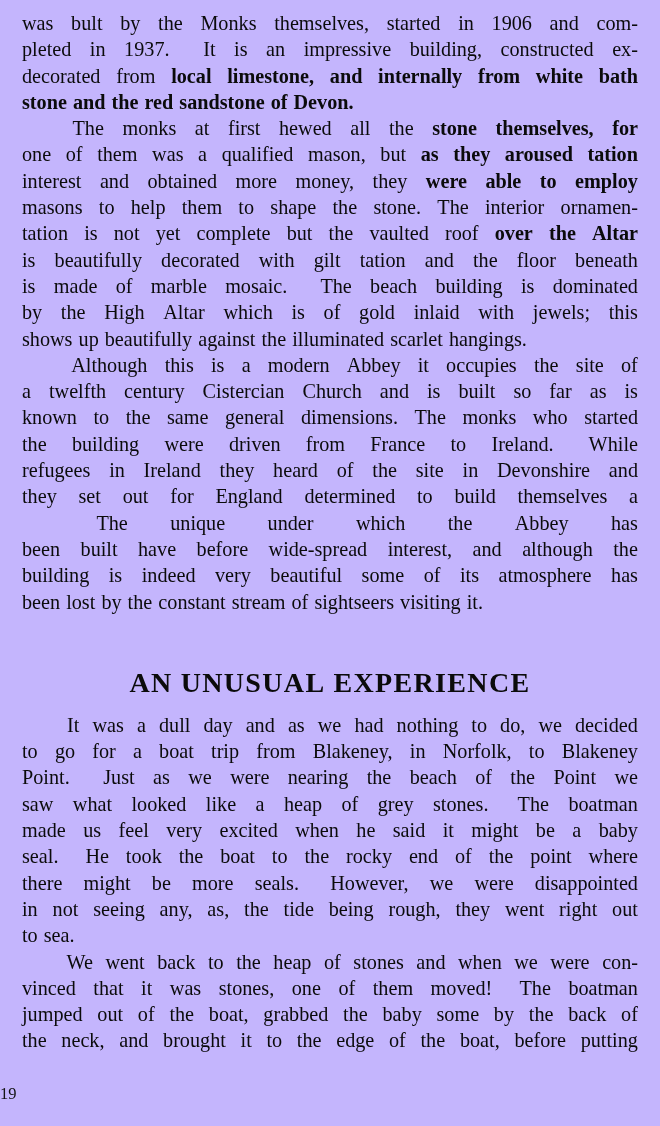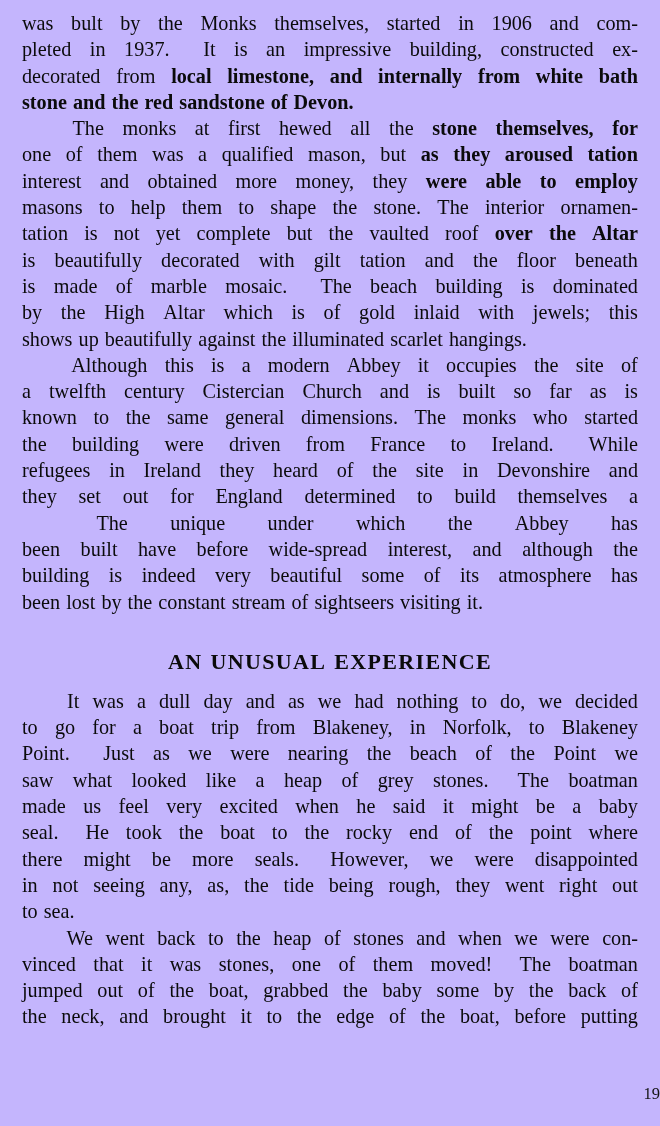--- a/index.html
+++ b/index.html
@@ -59,34 +59,34 @@
     padding-right: 14px;
     box-sizing: border-box;
     margin-top: 5px;
     white-space: pre;
   }
   .smallcaps { font-size: 0.80em; }
 
   .heading {
     width: 616px;
     text-align: center;
-    font-size: 22px;
+    font-size: 28px;
     font-weight: bold;
     letter-spacing: 1.35px;
-    margin-top: 34px;
+    margin-top: 52px;
     margin-bottom: 13px;
   }
   .heading .gap { display: inline-block; width: 8px; }
 
   .folio {
     position: absolute;
     left: 0;
     top: 1084px;
     width: 660px;
-    text-align: right;
+    text-align: left;
     font-size: 16.5px;
     color: #141414;
   }
   .spacer-top { height: 10px; }
 </style>
 </head>
 <body>
 
 <div class="page">
 

